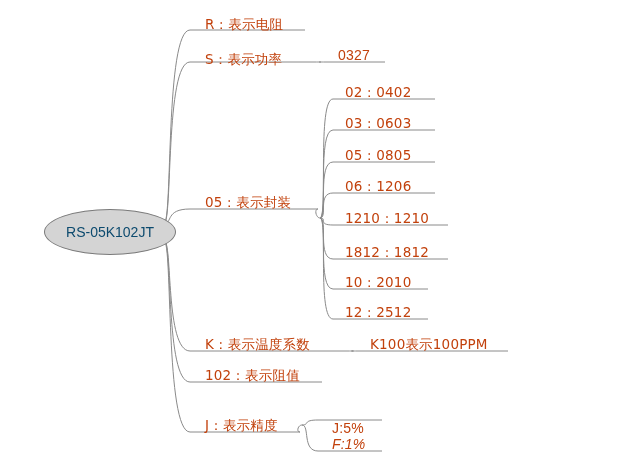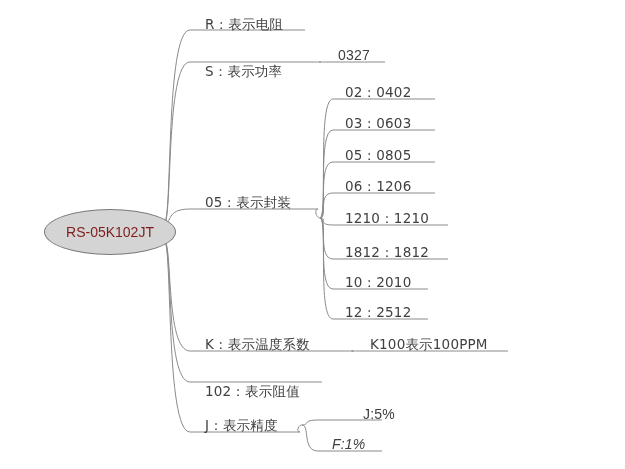--- a/index.html
+++ b/index.html
@@ -18,38 +18,38 @@
   #edges {
     position: absolute;
     left: 0;
     top: 0;
     width: 625px;
     height: 469px;
   }
   .node-label {
     position: absolute;
     white-space: nowrap;
-    color: #404040;
+    color: #c2410c;
     font-size: 14px;
     line-height: 14px;
     letter-spacing: 0.2px;
   }
   .node-label.cjk {
     font-family: "DejaVu Sans", "Liberation Sans", sans-serif;
     font-size: 13.5px;
   }
   .root-node {
     position: absolute;
     display: flex;
     align-items: center;
     justify-content: center;
     background: #d4d4d4;
     border: 1px solid #7a7a7a;
     border-radius: 50%;
-    color: #7f1d1d;
+    color: #0c4a6e;
     font-size: 14px;
     font-family: "Liberation Sans", "DejaVu Sans", sans-serif;
     box-sizing: border-box;
   }
 </style>
 </head>
 <body>
 
 <div id="canvas">
   <svg id="edges" viewBox="0 0 625 469">
@@ -69,34 +69,34 @@
       <path d="M 164 240.4 C 172.75 240.4, 165 351, 190 351 L 348 351" fill="none" stroke="#8a8a8a" stroke-width="1"></path>
       <path d="M 348 351 C 362 351, 343 351, 357 351 L 508 351" fill="none" stroke="#8a8a8a" stroke-width="1"></path>
       <path d="M 164 240.4 C 172.75 240.4, 165 382, 190 382 L 322 382" fill="none" stroke="#8a8a8a" stroke-width="1"></path>
       <path d="M 164 240.4 C 172.75 240.4, 165 432, 190 432 L 300 432" fill="none" stroke="#8a8a8a" stroke-width="1"></path>
       <path d="M 300 432 C 296 432, 298 425, 302 425" fill="none" stroke="#8a8a8a" stroke-width="1"></path>
       <path d="M 302 425 C 310 425, 302 420, 318 420 L 382 420" fill="none" stroke="#8a8a8a" stroke-width="1"></path>
       <path d="M 302 425 C 310 425, 302 451, 318 451 L 382 451" fill="none" stroke="#8a8a8a" stroke-width="1"></path>
     </svg>
   <div id="labels">
       <div class="node-label cjk" style="left: 205px; top: 17px;">R：表示电阻</div>
-      <div class="node-label cjk" style="left: 205px; top: 64px; text-align: center;">S：表示功率</div>
+      <div class="node-label cjk" style="left: 205px; top: 52px; text-align: center;">S：表示功率</div>
       <div class="node-label" style="left: 338px; top: 48px;">0327</div>
       <div class="node-label cjk" style="left: 205px; top: 195px;">05：表示封装</div>
       <div class="node-label cjk" style="left: 345px; top: 85px;">02：0402</div>
       <div class="node-label cjk" style="left: 345px; top: 116px;">03：0603</div>
       <div class="node-label cjk" style="left: 345px; top: 148px;">05：0805</div>
       <div class="node-label cjk" style="left: 345px; top: 179px;">06：1206</div>
       <div class="node-label cjk" style="left: 345px; top: 211px; text-align: right;">1210：1210</div>
       <div class="node-label cjk" style="left: 345px; top: 245px;">1812：1812</div>
       <div class="node-label cjk" style="left: 345px; top: 275px;">10：2010</div>
       <div class="node-label cjk" style="left: 345px; top: 305px;">12：2512</div>
       <div class="node-label cjk" style="left: 205px; top: 337px;">K：表示温度系数</div>
       <div class="node-label cjk" style="left: 370px; top: 337px;">K100表示100PPM</div>
-      <div class="node-label cjk" style="left: 205px; top: 384px;">102：表示阻值</div>
+      <div class="node-label cjk" style="left: 205px; top: 368px;">102：表示阻值</div>
       <div class="node-label cjk" style="left: 205px; top: 418px;">J：表示精度</div>
-      <div class="node-label" style="left: 332px; top: 407px; margin-left: 31px;">J:5%</div>
+      <div class="node-label" style="left: 332px; top: 421px;">J:5%</div>
       <div class="node-label" style="left: 332px; top: 437px; font-style: italic;">F:1%</div>
     </div>
   <div class="root-node" id="root-node" style="left: 44px; top: 209px; width: 132px; height: 46px;">
     <span>RS-05K102JT</span>
   </div>
 </div>
 
 </body></html>

